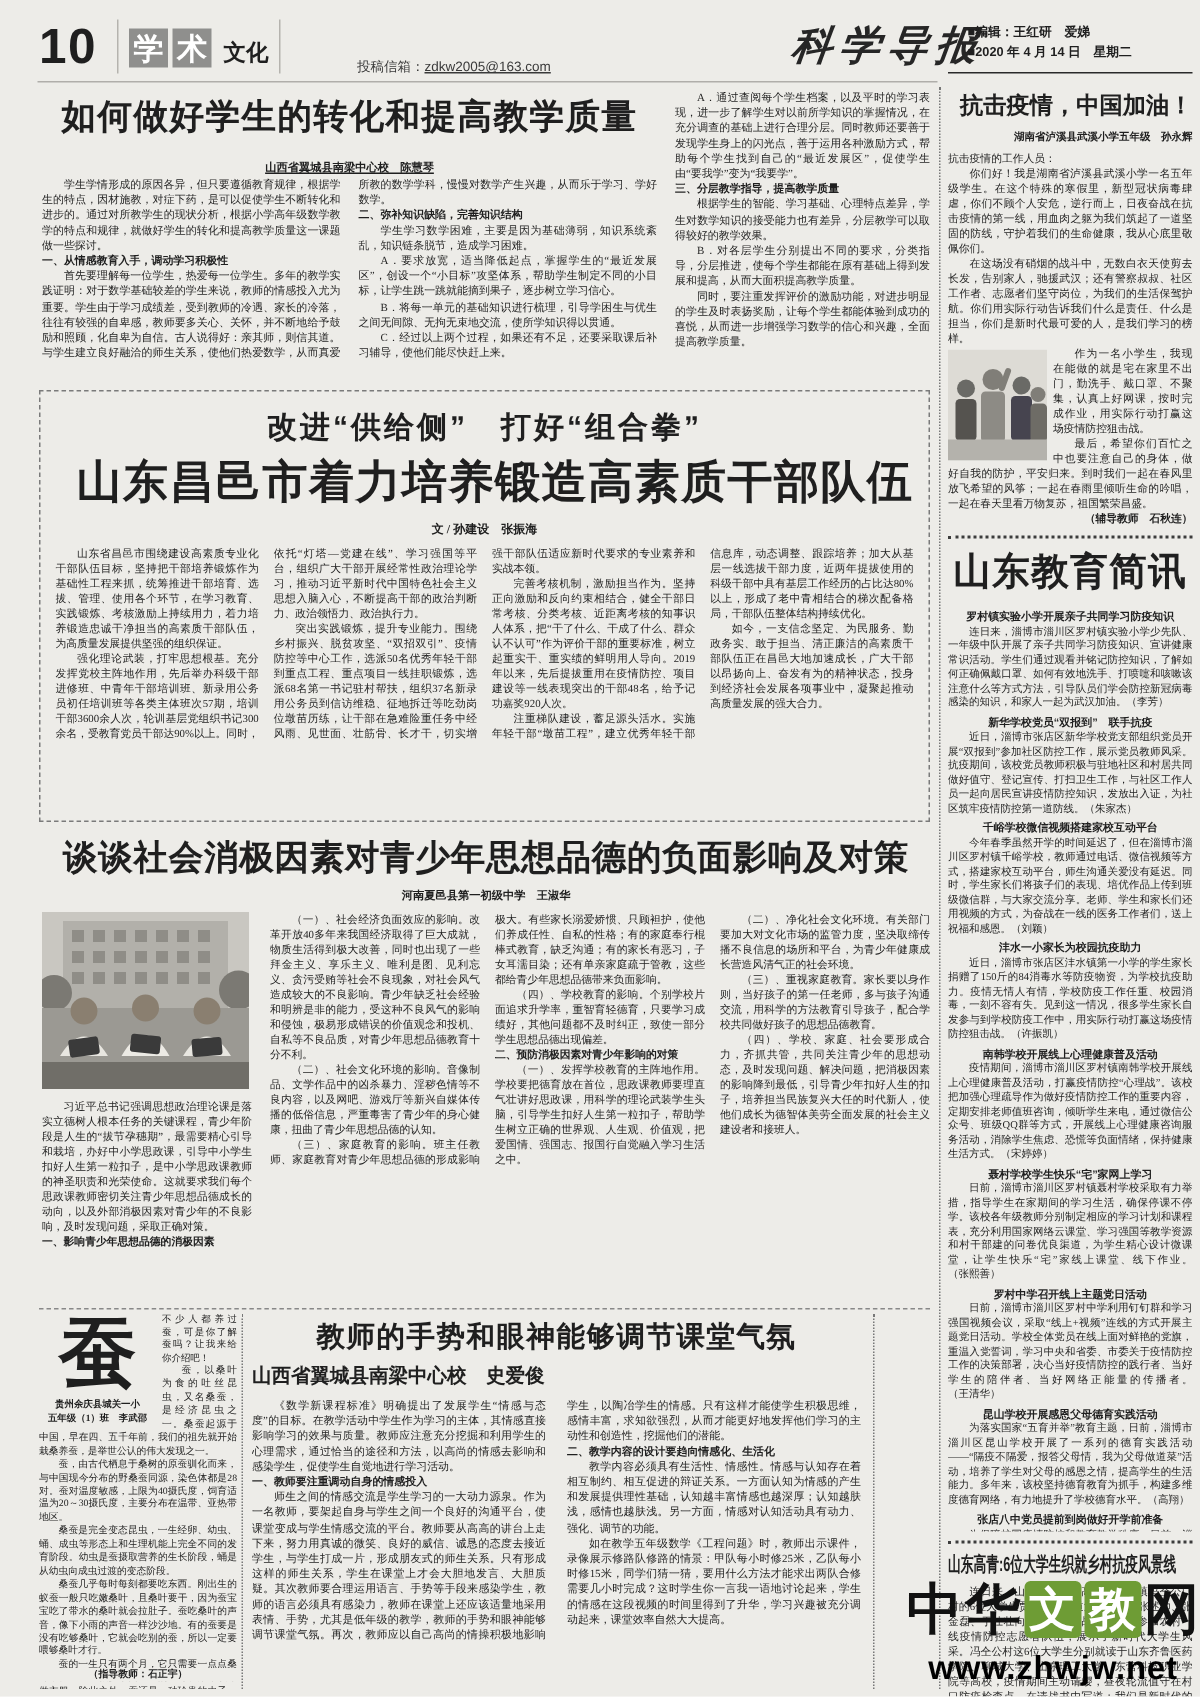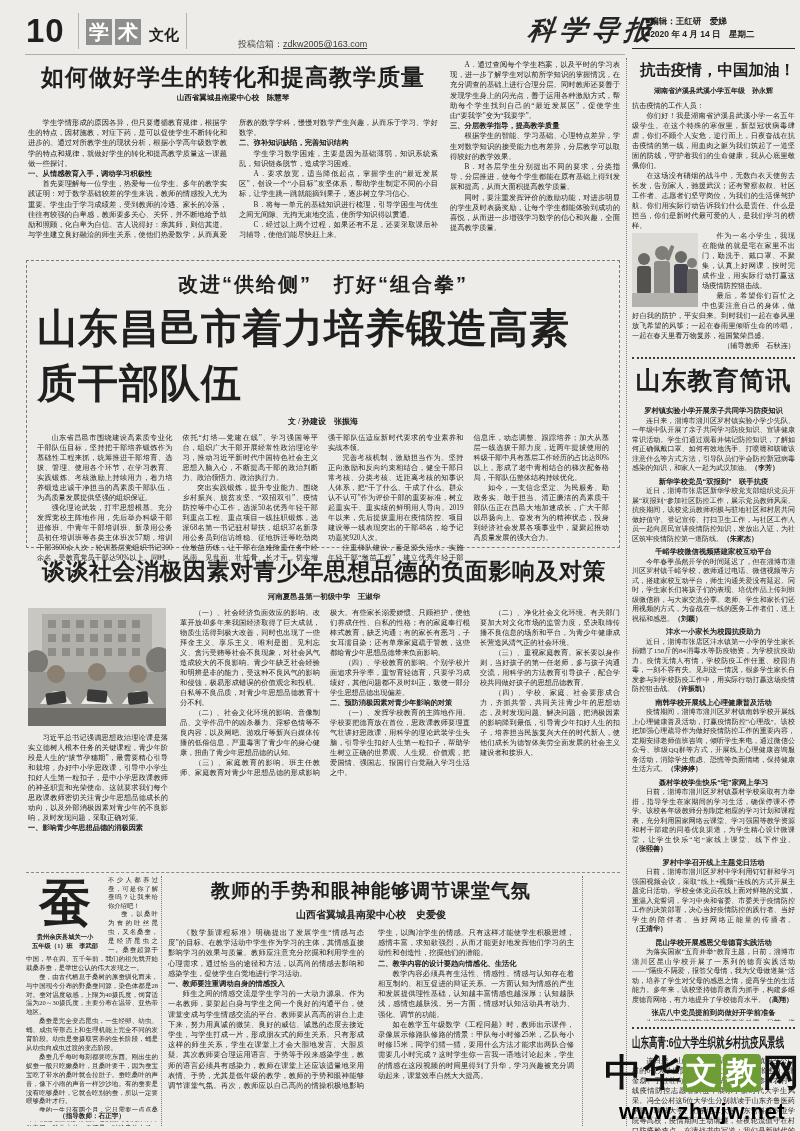--- a/index.html
+++ b/index.html
@@ -23,29 +23,29 @@
   
   .body-txt p{margin:0;text-indent:2em;text-align:justify;}
   .subhead{font-weight:700;text-align:left;text-indent:0 !important;
            font-family:"Liberation Sans","DejaVu Sans",sans-serif;}
   .vdot{position:absolute;border-left:1px dotted #777;}
   .hdash{position:absolute;border-top:1px dashed #888;}
   
   .a1{position:absolute;left:28px;top:60px;width:592px;height:196px;}
   .a1-titleblock{position:absolute;left:0;top:2px;width:410px;text-align:center;}
   .a1-title{font-size:23px;font-weight:800;letter-spacing:1px;}
-  .a1-byline{font-size:7.5px;font-weight:700;margin-top:0;}
+  .a1-byline{font-size:7.5px;font-weight:700;margin-top:14px;text-decoration:underline;}
   .a1-r1{position:absolute;left:0;top:58px;width:410px;height:138px;columns:2;column-gap:12px;
          font-size:7.3px;line-height:10.2px;overflow:hidden;}
   .a1-r2{position:absolute;left:422px;top:0;width:170px;height:196px;font-size:7.3px;line-height:10.2px;overflow:hidden;}
   
   .a2{position:absolute;left:26px;top:260px;width:594px;height:288px;border:1px dashed #7a7a7a;
       box-sizing:border-box;padding:6px 10px;}
   .a2-kicker{font-size:20px;font-weight:800;text-align:center;letter-spacing:2px;margin-top:4px;}
-  .a2-title{font-size:40px;font-weight:900;text-align:left;letter-spacing:1px;margin-top:3px;
+  .a2-title{font-size:30px;font-weight:900;text-align:right;letter-spacing:1px;margin-top:3px;
             font-family:"Liberation Sans","DejaVu Sans",sans-serif;}
   .a2-byline{font-size:8px;font-weight:700;text-align:center;margin-top:5px;}
   .a2-body{margin-top:6px;height:182px;columns:4;column-gap:10px;font-size:7.2px;line-height:10px;overflow:hidden;}
   
   .a3{position:absolute;left:28px;top:556px;width:592px;height:312px;}
   .a3-title{font-size:23px;font-weight:800;text-align:center;letter-spacing:0.5px;}
   .a3-byline{font-size:7.5px;font-weight:700;text-align:center;margin-top:5px;}
   .a3-bodywrap{position:absolute;left:0;top:52px;width:592px;display:flex;gap:12px;}
   .a3-col1{width:140px;flex:none;font-size:7.2px;line-height:10px;height:258px;overflow:hidden;}
   .a3-photo{width:138px;height:118px;margin-bottom:4px;}
@@ -53,38 +53,38 @@
   
   .silk{position:absolute;left:26px;top:876px;width:132px;height:250px;overflow:hidden;font-size:6.5px;line-height:8.9px;}
   .silk-head{float:left;width:78px;margin-right:4px;text-align:center;}
   .silk-glyph{font-size:52px;font-weight:900;line-height:56px;font-family:"Liberation Serif","DejaVu Serif",serif;}
   .silk-attr{font-size:6.3px;font-weight:700;line-height:9px;}
   .silk-intro{text-align:justify;font-size:6.3px;line-height:8.6px;}
   .silk p{margin:0;text-indent:2em;text-align:justify;}
   .silk-tutor{position:absolute;left:26px;top:1112px;width:132px;text-align:center;font-size:6.6px;font-weight:700;background:#edece8;}
   .emo{position:absolute;left:168px;top:878px;width:406px;height:252px;}
   .emo-title{font-size:19px;font-weight:800;text-align:center;letter-spacing:1px;}
-  .emo-byline{font-size:10px;font-weight:700;text-align:center;margin-top:4px;}
+  .emo-byline{font-size:13px;font-weight:700;margin-top:4px;}
   .emo-body{margin-top:6px;columns:2;column-gap:14px;height:200px;font-size:7.3px;line-height:10.2px;overflow:hidden;}
   
   .rc{position:absolute;left:632px;top:56px;width:163px;}
   .rc-lt-title{font-size:15.5px;font-weight:800;text-align:right;margin-top:4px;}
-  .rc-lt-byline{font-size:7px;font-weight:700;text-align:center;margin-top:5px;}
+  .rc-lt-byline{font-size:7px;font-weight:700;text-align:right;margin-top:5px;}
   .rc-letter{margin-top:5px;height:250px;overflow:hidden;font-size:7.2px;line-height:10px;}
   .rc-letter p{margin:0;text-indent:2em;text-align:justify;}
   .rc-letter .sal{text-indent:0;}
-  .rc-letter .tut{text-align:right;font-weight:400;text-indent:0;}
+  .rc-letter .tut{text-align:right;font-weight:700;text-indent:0;}
   .ill{float:left;width:66px;height:74px;margin:2px 4px 2px 0;}
   .dot2{border-top:2px dotted #3c3c3c;margin-top:6px;}
   .briefs-title{font-size:25px;font-weight:900;text-align:center;letter-spacing:1px;margin-top:5px;
                 font-family:"Liberation Sans","DejaVu Sans",sans-serif;}
   .briefs{margin-top:6px;height:618px;overflow:hidden;font-size:7px;line-height:9.5px;}
   .bt{font-weight:700;text-align:center;font-size:7.3px;margin:3px 0 1px;font-family:"Liberation Sans","DejaVu Sans",sans-serif;}
   .bb{margin:0;text-indent:2em;text-align:justify;}
-  .ba{font-weight:700;white-space:nowrap;}
+  .ba{font-weight:400;white-space:nowrap;}
   .gq-title{margin-top:5px;font-size:13.5px;font-weight:900;white-space:nowrap;
             transform:scaleX(0.63);transform-origin:left center;
             font-family:"Liberation Sans","DejaVu Sans",sans-serif;}
   .gq-body{margin-top:4px;height:84px;overflow:hidden;font-size:7.2px;line-height:10px;}
   .gq-body p{margin:0;text-indent:2em;text-align:justify;}
   
   .wm{position:absolute;left:604px;top:1048px;width:196px;z-index:9;text-align:center;
       font-family:"Liberation Sans","DejaVu Sans",sans-serif;}
   .wm-row{display:flex;justify-content:center;align-items:center;gap:2px;}
   .wm-blk{font-size:37px;font-weight:900;color:#111;}

